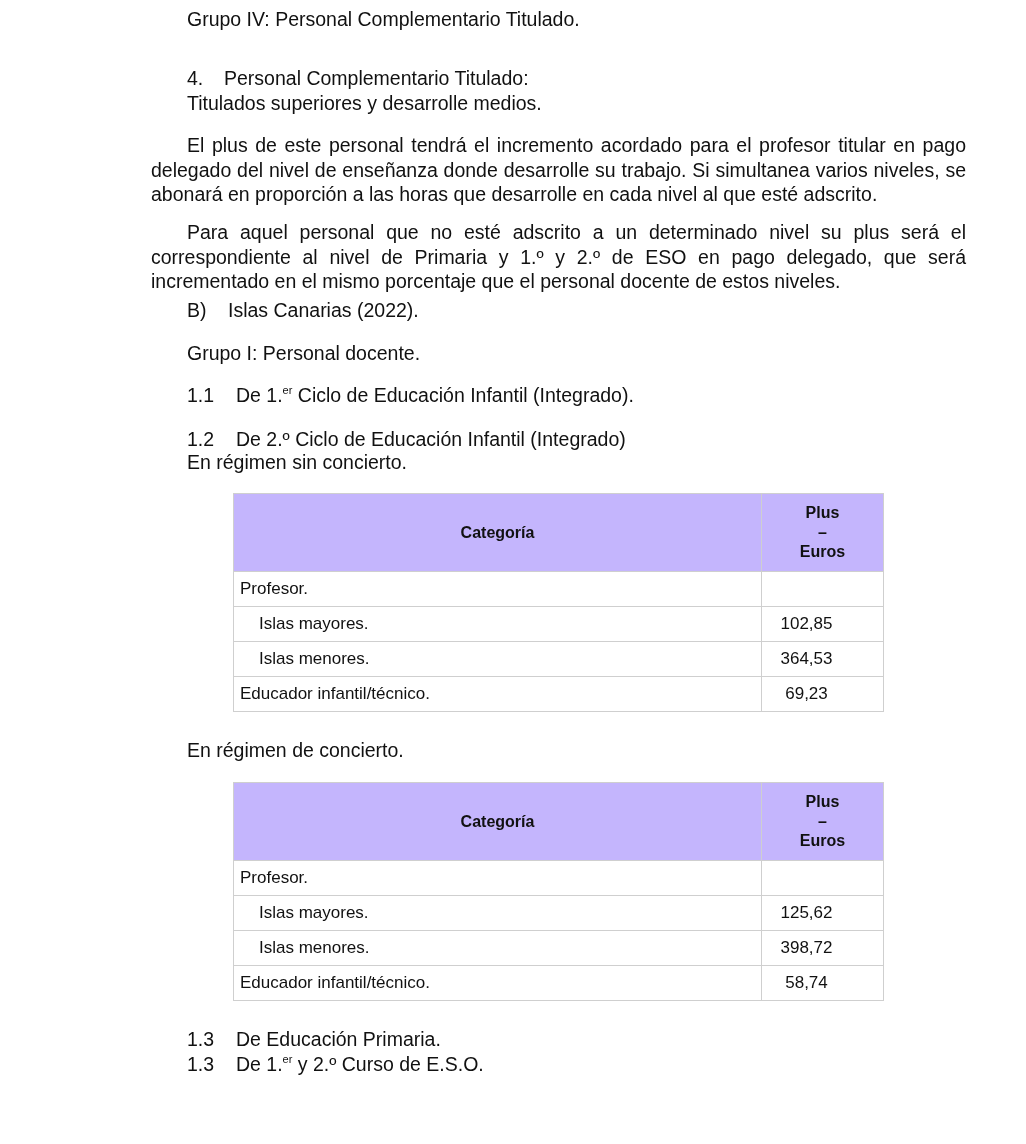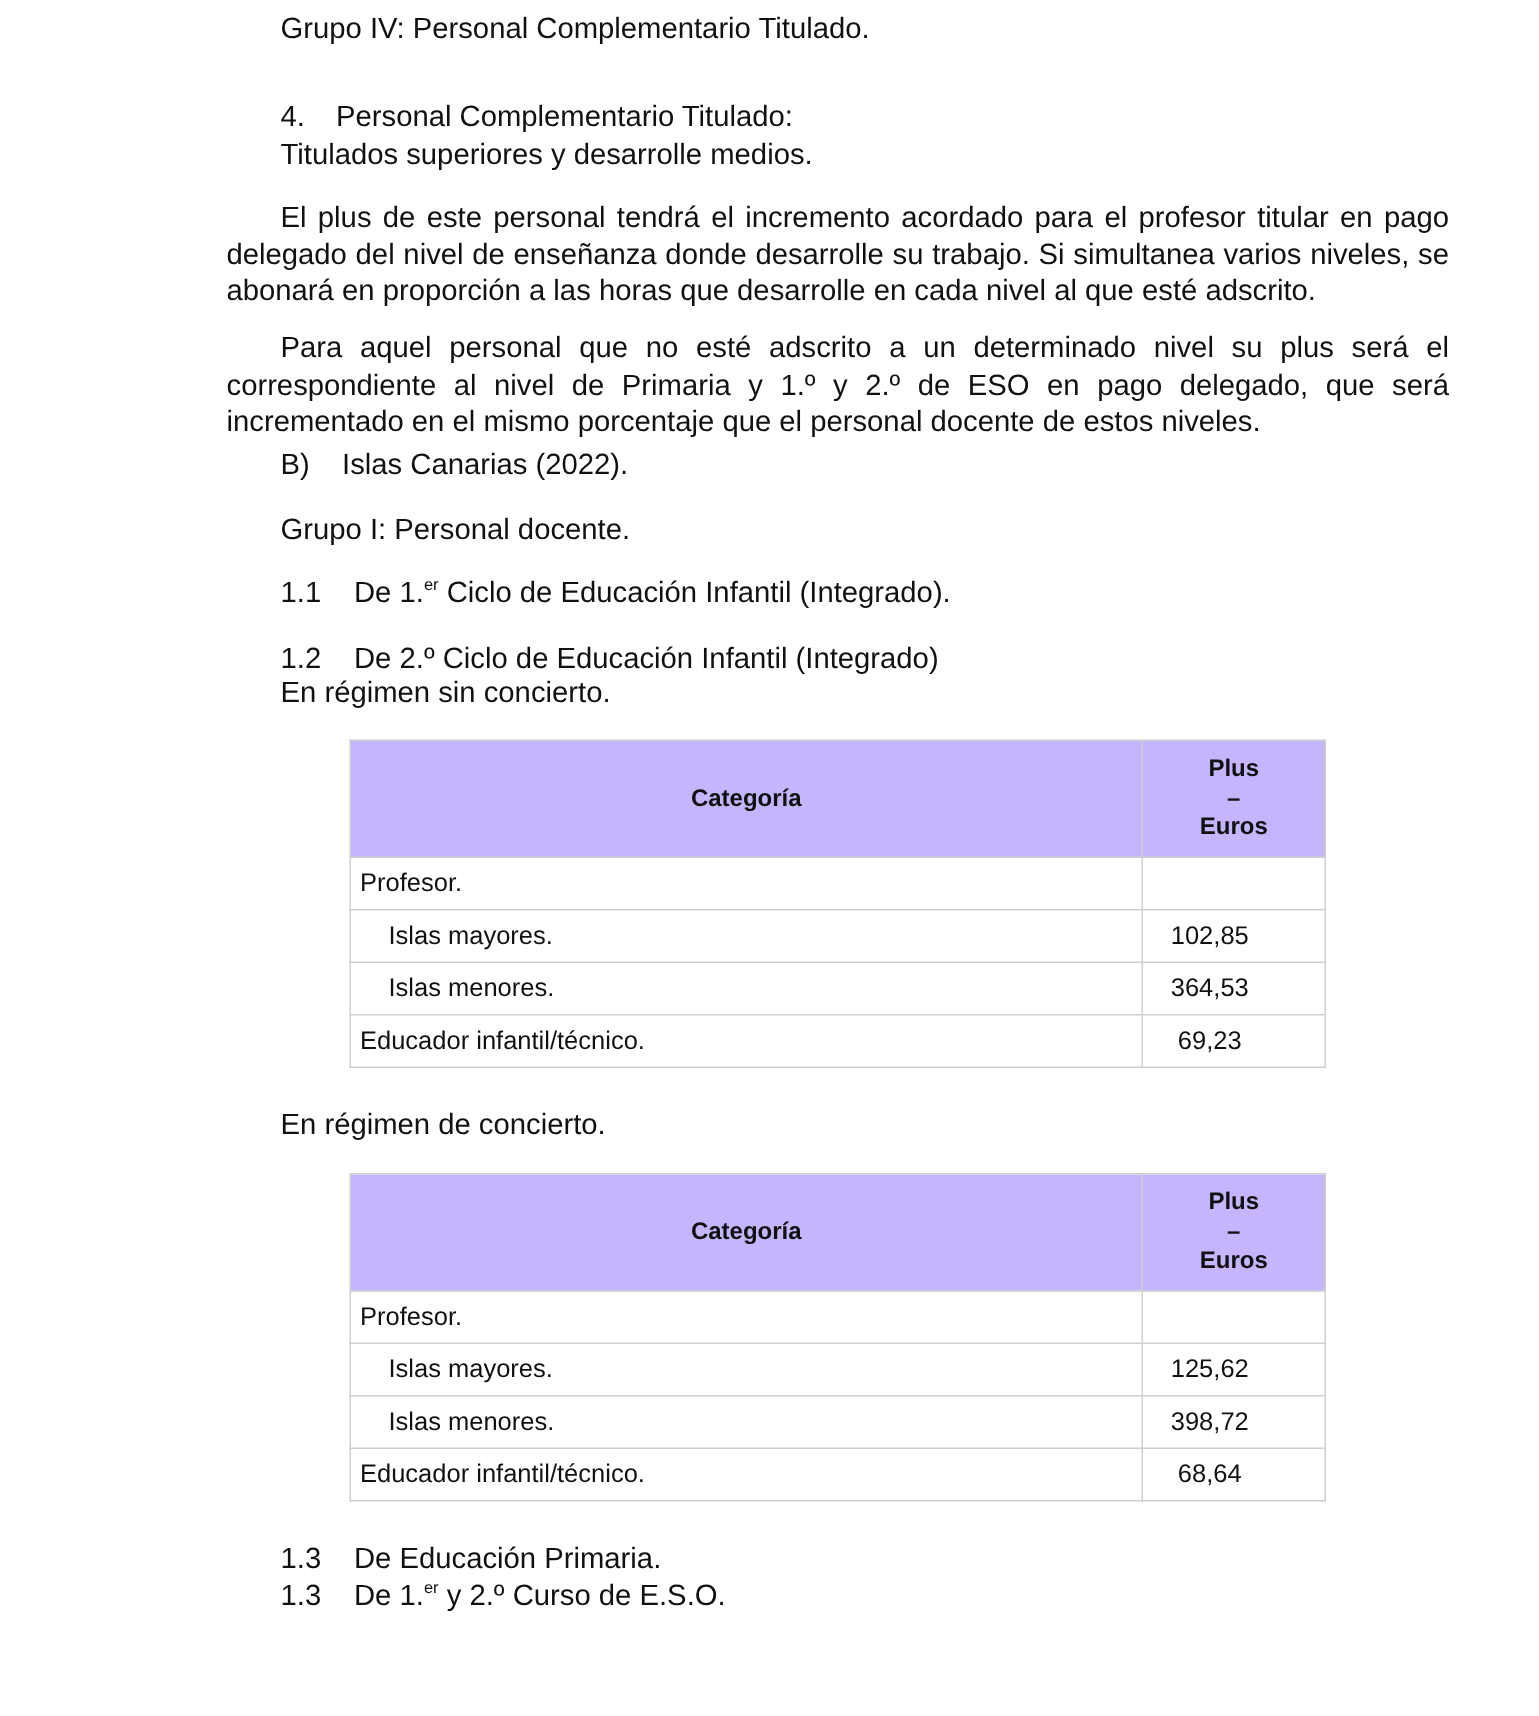--- a/index.html
+++ b/index.html
@@ -101,21 +101,21 @@
   <tr>
     <td class="c sub">Islas mayores.</td>
     <td class="v">125,62</td>
   </tr>
   <tr>
     <td class="c sub">Islas menores.</td>
     <td class="v">398,72</td>
   </tr>
   <tr>
     <td class="c">Educador infantil/técnico.</td>
-    <td class="v">68,64</td>
+    <td class="v">58,74</td>
   </tr>
 </tbody>
   </table>
 
 <div class="line" style="top:1027px">
   <span class="num">1.3</span><span>De Educación Primaria.</span>
 </div>
 
 <div class="line" style="top:1052px">
   <span class="num">1.3</span><span>De 1.</span><sup>er</sup><span> y 2.º Curso de E.S.O.</span>

